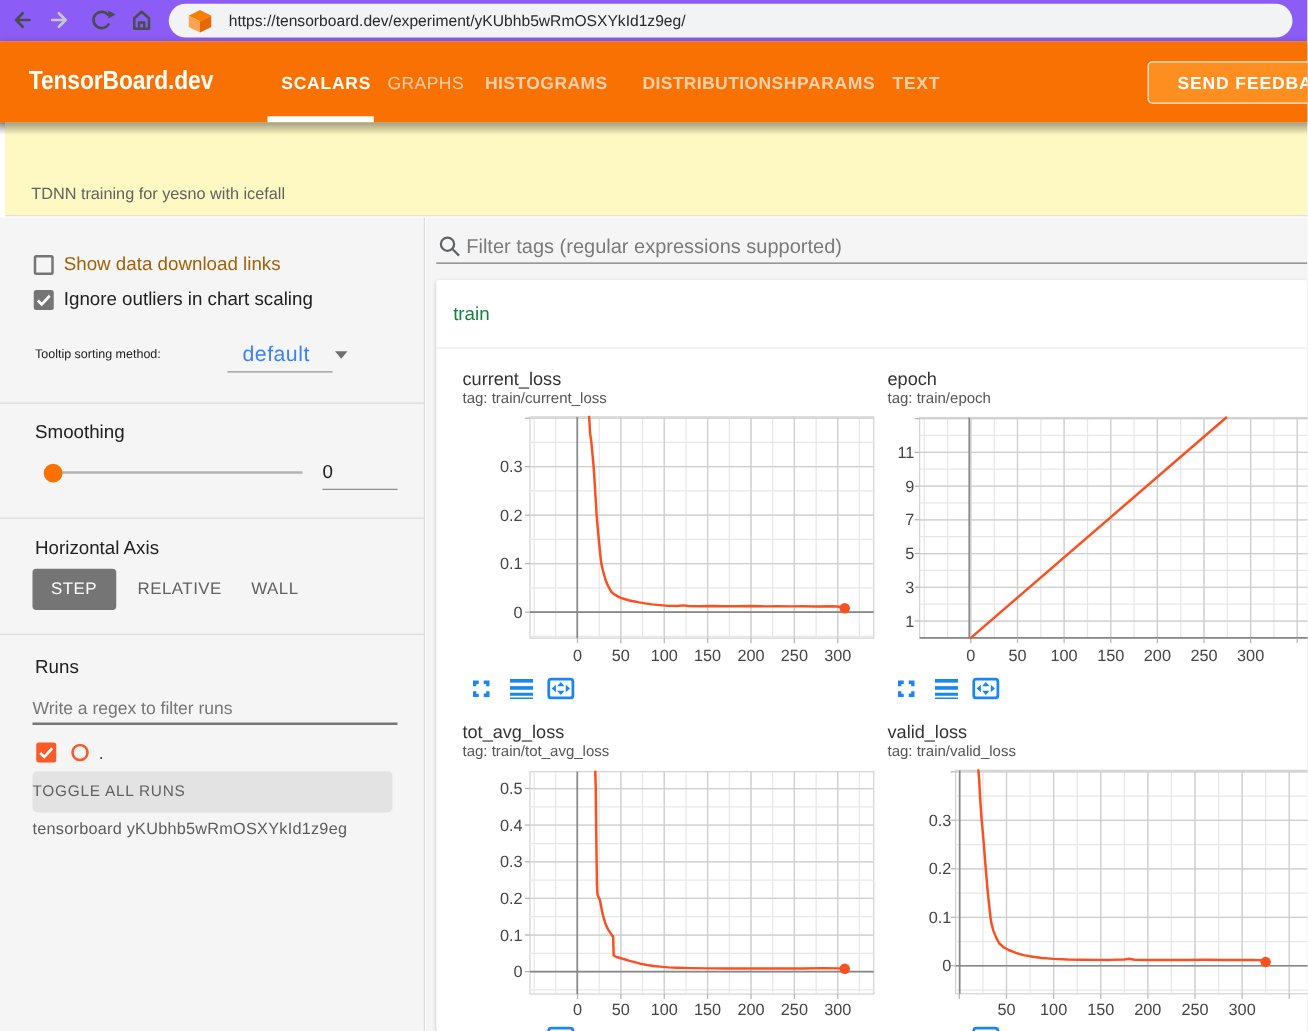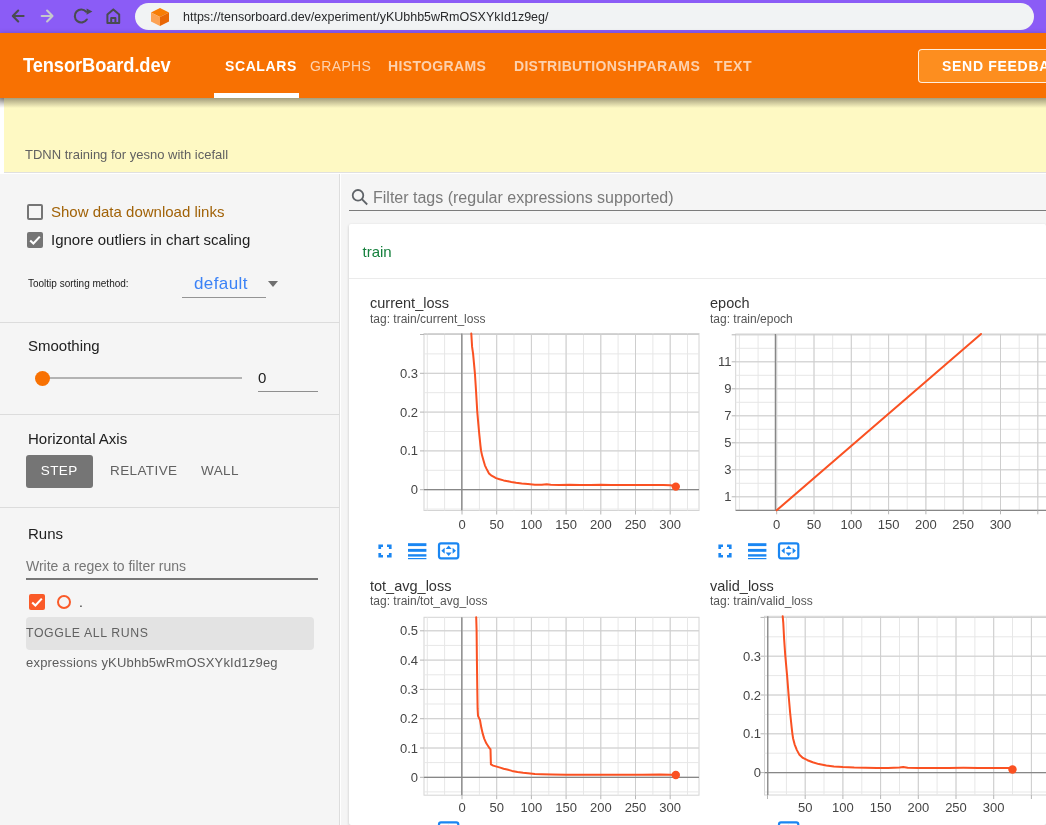--- a/index.html
+++ b/index.html
@@ -71,21 +71,21 @@
 <div class="abs" style="left:28px;top:525px;font-size:15px;color:#212121;">Runs</div>
 <div class="abs" style="left:26px;top:557.5px;font-size:14px;color:#767676;">Write a regex to filter runs</div>
 <div class="abs" style="left:26px;top:578px;width:292px;height:1.5px;background:#777;"></div>
 <div class="abs" style="left:29px;top:594px;width:16px;height:16px;border-radius:2px;background:#fa5a28;"></div>
 <svg style="position:absolute;left:29px;top:594px" width="16" height="16" viewBox="0 0 16 16">
     <path d="M3.2,8.4 L6.4,11.5 L12.8,4.6" fill="none" stroke="#fff" stroke-width="2.1"></path>
   </svg>
 <div class="abs" style="left:56.5px;top:595.3px;width:14px;height:14px;border-radius:50%;border:2px solid #fa5a28;"></div>
 <div class="abs" style="left:79px;top:594px;font-size:14px;color:#3c3c3c;">.</div>
 <div class="abs" style="left:26px;top:617px;width:287.5px;height:32.5px;background:#e3e3e3;border-radius:4px;color:#616161;font-size:12.3px;letter-spacing:0.6px;text-align:left;line-height:32.5px;">TOGGLE ALL RUNS</div>
-<div class="abs" style="left:26px;top:655px;font-size:13px;letter-spacing:0.2px;color:#5c5c5c;">expressions yKUbhb5wRmOSXYkId1z9eg</div>
+<div class="abs" style="left:26px;top:655px;font-size:13px;letter-spacing:0.2px;color:#5c5c5c;">tensorboard yKUbhb5wRmOSXYkId1z9eg</div>
 
 <div class="abs" style="left:341px;top:174px;width:705px;height:651px;background:#f5f5f5;"></div>
 <svg class="abs" style="left:350px;top:188px" width="19" height="19" viewBox="0 0 19 19">
   <circle cx="8" cy="7.3" r="5.3" fill="none" stroke="#5f6368" stroke-width="1.8"></circle>
   <line x1="11.9" y1="11.2" x2="17.2" y2="16.5" stroke="#5f6368" stroke-width="1.8"></line>
 </svg>
 <div class="abs" style="left:373px;top:189px;font-size:16px;color:#7a7a7a;">Filter tags (regular expressions supported)</div>
 <div class="abs" style="left:349px;top:209.5px;width:697px;height:1.8px;background:#7b7b7b;"></div>
 <div class="abs" style="left:349px;top:224px;width:697px;height:601px;background:#fff;border-radius:2px;box-shadow:0 1px 3px rgba(0,0,0,0.2);"></div>
 <div class="abs" style="left:362.5px;top:243px;font-size:15px;color:#15803d;">train</div>

